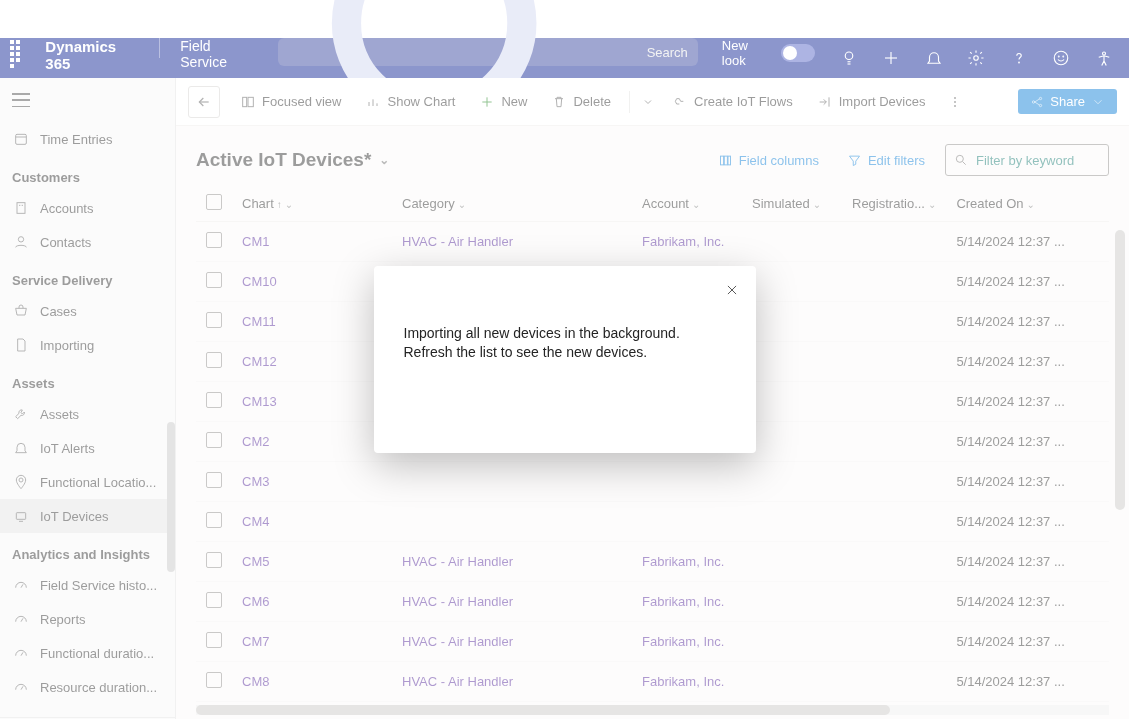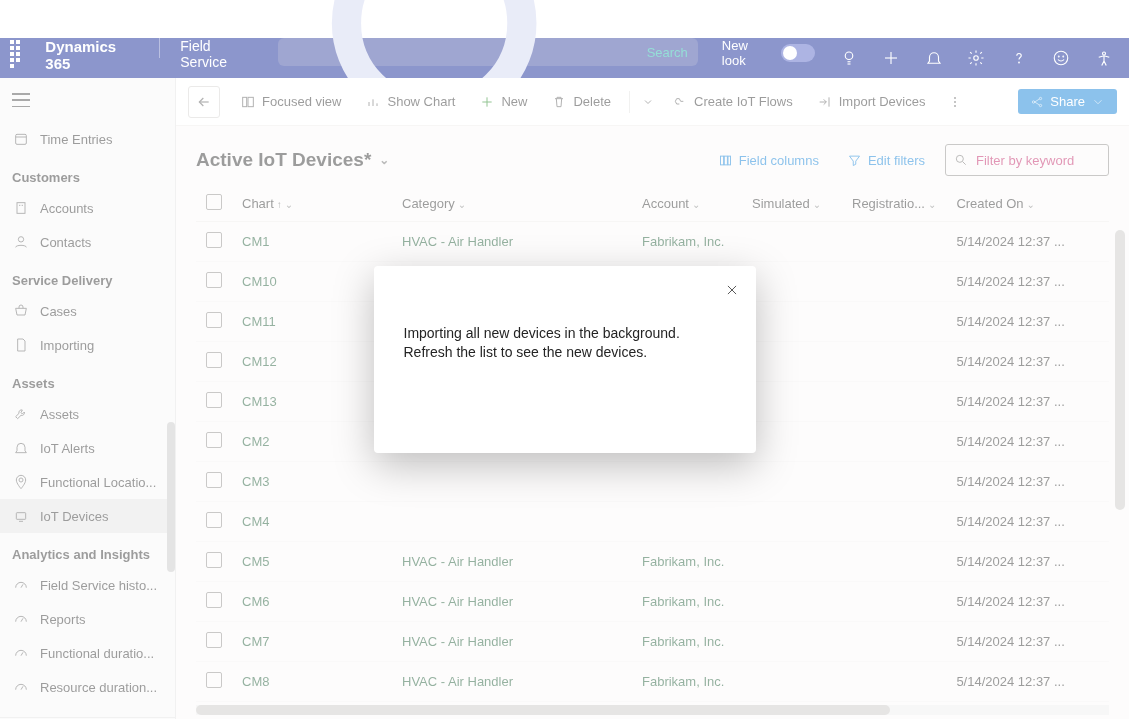--- a/index.html
+++ b/index.html
@@ -28,21 +28,21 @@
   .topbar .waffle { width: 20px; height:20px; display:flex;flex-wrap:wrap;gap:2px;padding:2px;cursor:pointer;}
   .topbar .waffle span{width:4px;height:4px;background:#fff;}
   .topbar .brand { font-weight:600; font-size:15px; padding:0 10px;}
   .topbar .divider{width:1px;height:20px;background:rgba(255,255,255,.4);}
   .topbar .appname{padding:0 12px;font-size:14px;}
   .topbar .search {
     flex: 0 0 420px;
     height: 28px;
     background: #2a3a9a;
     border-radius: 6px;
-    display:flex;align-items:center;padding:0 10px;color:#14b8a6;gap:8px;
+    display:flex;align-items:center;padding:0 10px;color:#e5e5e5;gap:8px;
   }
   .topbar .spacer{flex:1;}
   .topbar .newlook{display:flex;align-items:center;gap:8px;font-size:13px;padding:0 8px;}
   .toggle {
     width:36px;height:18px;border-radius:9px;background:#4a5ac2;position:relative;cursor:pointer;
   }
   .toggle::after{content:"";position:absolute;left:2px;top:2px;width:14px;height:14px;border-radius:50%;background:#fff;}
   .topicon{width:36px;height:40px;display:flex;align-items:center;justify-content:center;cursor:pointer;}
   .topicon svg{width:18px;height:18px;stroke:#fff;fill:none;stroke-width:1.5;}
   
@@ -79,30 +79,30 @@
   .sharebtn{background:#0078d4;color:#fff;display:flex;align-items:center;gap:6px;padding:5px 12px;border-radius:3px;font-size:13px;cursor:pointer;}
   .sharebtn svg{stroke:#fff;fill:none;width:14px;height:14px;}
   .overflow{width:32px;height:32px;display:flex;align-items:center;justify-content:center;cursor:pointer;}
   
   .viewrow{display:flex;align-items:center;padding:18px 20px 10px;gap:12px;}
   .viewtitle{font-size:19px;font-weight:600;display:flex;align-items:center;gap:8px;}
   .viewtitle .chev{font-size:12px;color:#666;}
   .viewrow .spacer{flex:1;}
   .linkbtn{display:flex;align-items:center;gap:6px;color:#0078d4;font-size:13px;cursor:pointer;padding:4px 8px;}
   .linkbtn svg{width:15px;height:15px;stroke:#0078d4;fill:none;stroke-width:1.5;}
-  .filterbox{height:32px;width:164px;border:1px solid #8a8886;border-radius:3px;display:flex;align-items:center;padding:0 8px;gap:8px;color:#be185d;}
+  .filterbox{height:32px;width:164px;border:1px solid #8a8886;border-radius:3px;display:flex;align-items:center;padding:0 8px;gap:8px;color:#0f766e;}
   .filterbox svg{width:14px;height:14px;stroke:#605e5c;fill:none;stroke-width:1.6;}
   
   .gridwrap{flex:1;overflow:hidden;padding:0 20px;position:relative;}
   table.grid{width:100%;border-collapse:collapse;font-size:13px;}
   .grid thead th{text-align:left;font-weight:400;color:#242424;padding:8px 10px;border-bottom:1px solid #edebe9;white-space:nowrap;}
   .grid thead th .hsort{font-size:10px;color:#555;margin-left:3px;}
   .grid thead th .hchev{font-size:10px;color:#777;margin-left:3px;}
   .grid tbody td{padding:10px 10px;border-bottom:1px solid #f3f2f1;white-space:nowrap;}
-  .cellink{color:#14532d;cursor:pointer;}
+  .cellink{color:#4c1d95;cursor:pointer;}
   .grid .chkcell{width:34px;}
   .chkbox{width:16px;height:16px;border:1px solid #8a8886;border-radius:2px;display:inline-block;}
   .colname{width:160px;}
   .colcat{width:240px;}
   .colacct{width:110px;}
   .colsim{width:100px;}
   .colreg{width:100px;}
   .colcreated{}
   .gridvscroll{position:absolute;right:4px;top:44px;width:10px;height:280px;background:#c8c6c4;border-radius:5px;}
   .gridhscroll-track{position:absolute;left:20px;bottom:6px;height:10px;background:#eee;right:20px;}

